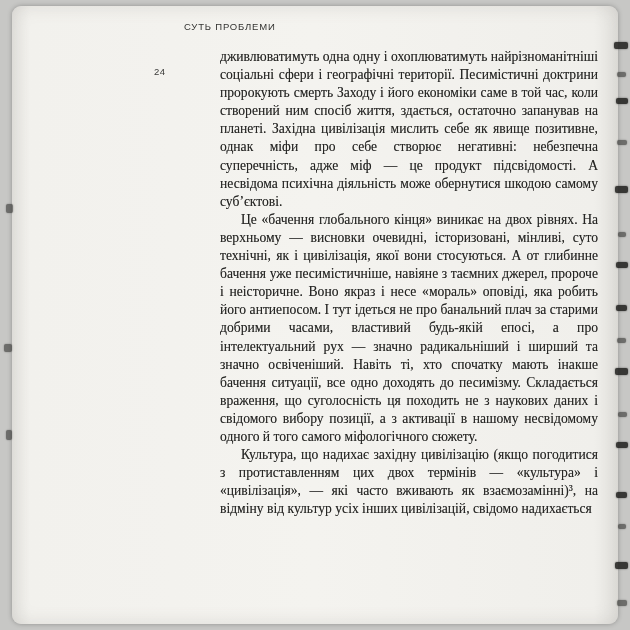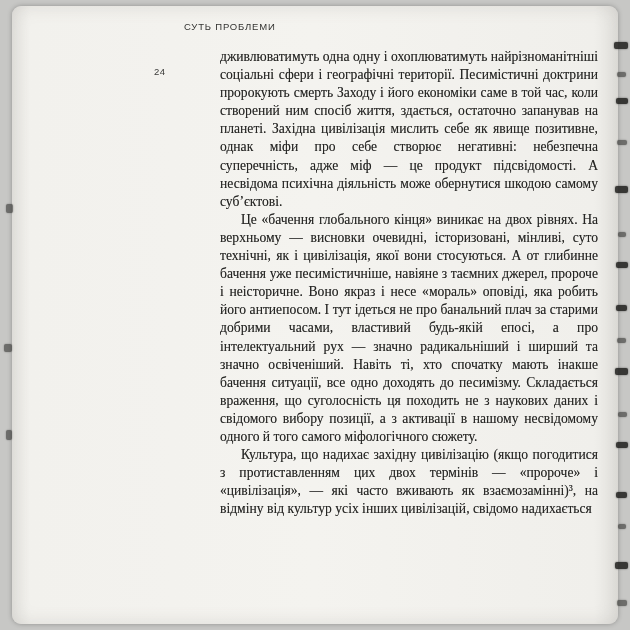--- a/index.html
+++ b/index.html
@@ -83,21 +83,21 @@
 <div class="scan-bg">
 
   <div class="page">
     <div class="page-header">
       <span class="page-number">24</span>
       <span class="running-head">СУТЬ ПРОБЛЕМИ</span>
     </div>
     <div class="body-text">
         <p class="para">дживлюватимуть одна одну і охоплюватимуть найрізноманітніші соціальні сфери і географічні території. Песимістичні доктрини пророкують смерть Заходу і його економіки саме в той час, коли створений ним спосіб життя, здається, остаточно запанував на планеті. Західна цивілізація мислить себе як явище позитивне, однак міфи про себе створює негативні: небезпечна суперечність, адже міф — це продукт підсвідомості. А несвідома психічна діяльність може обернутися шкодою самому суб’єктові.</p>
         <p class="para indent">Це «бачення глобального кінця» виникає на двох рівнях. На верхньому — висновки очевидні, історизовані, мінливі, суто технічні, як і цивілізація, якої вони стосуються. А от глибинне бачення уже песимістичніше, навіяне з таємних джерел, пророче і неісторичне. Воно якраз і несе «мораль» оповіді, яка робить його антиепосом. І тут ідеться не про банальний плач за старими добрими часами, властивий будь-якій епосі, а про інтелектуальний рух — значно радикальніший і ширший та значно освіченіший. Навіть ті, хто спочатку мають інакше бачення ситуації, все одно доходять до песимізму. Складається враження, що суголосність ця походить не з наукових даних і свідомого вибору позиції, а з активації в нашому несвідомому одного й того самого міфологічного сюжету.</p>
-        <p class="para indent">Культура, що надихає західну цивілізацію (якщо погодитися з протиставленням цих двох термінів — «пророче» і «цивілізація», — які часто вживають як взаємозамінні)³, на відміну від культур усіх інших цивілізацій, свідомо надихається</p>
+        <p class="para indent">Культура, що надихає західну цивілізацію (якщо погодитися з протиставленням цих двох термінів — «культура» і «цивілізація», — які часто вживають як взаємозамінні)³, на відміну від культур усіх інших цивілізацій, свідомо надихається</p>
       </div>
   </div>
 
   <div class="mark" style="right:2px; top:42px;  width:14px; height:7px;"></div>
   <div class="mark soft" style="right:4px; top:72px;  width:9px;  height:5px;"></div>
   <div class="mark" style="right:2px; top:98px;  width:12px; height:6px;"></div>
   <div class="mark soft" style="right:3px; top:140px; width:10px; height:5px;"></div>
   <div class="mark" style="right:2px; top:186px; width:13px; height:7px;"></div>
   <div class="mark soft" style="right:4px; top:232px; width:8px;  height:5px;"></div>
   <div class="mark" style="right:2px; top:262px; width:12px; height:6px;"></div>

